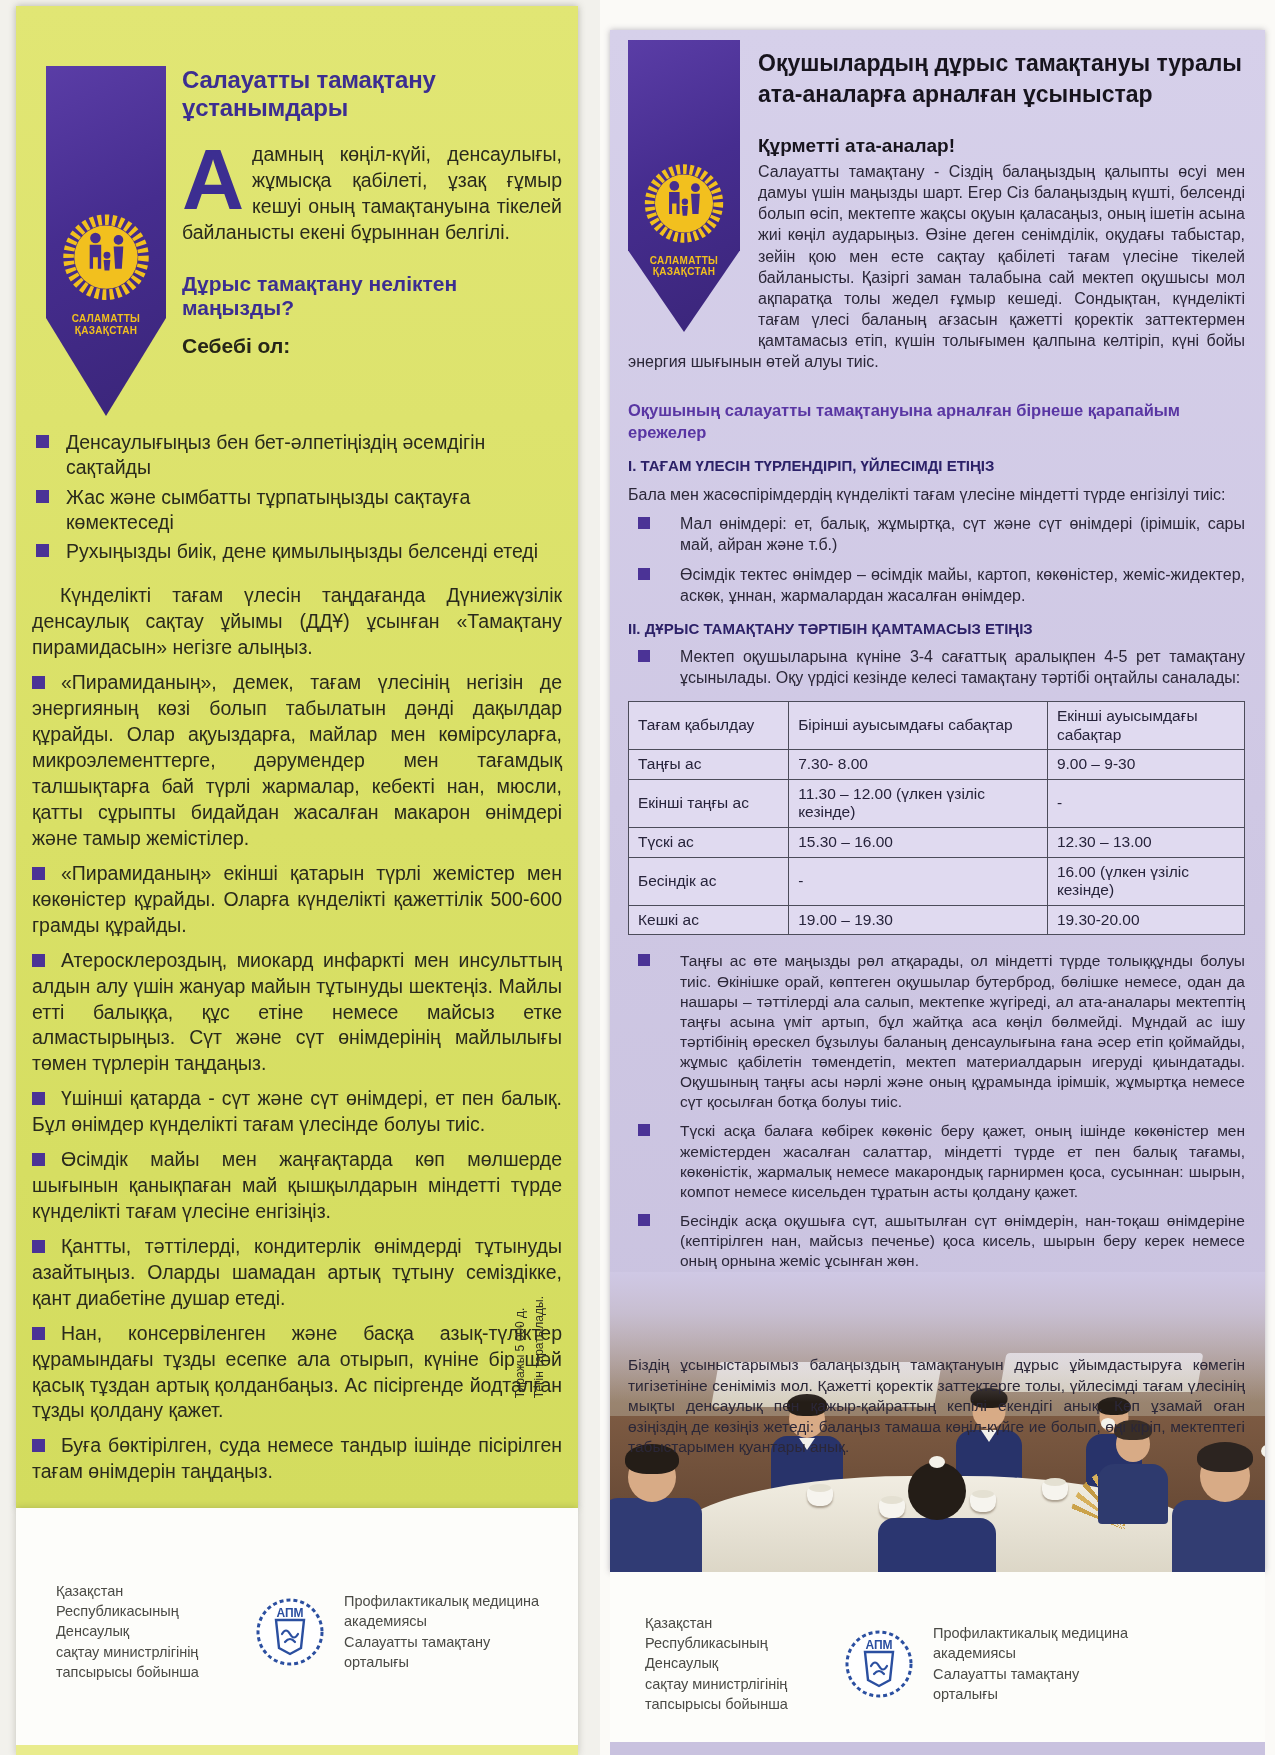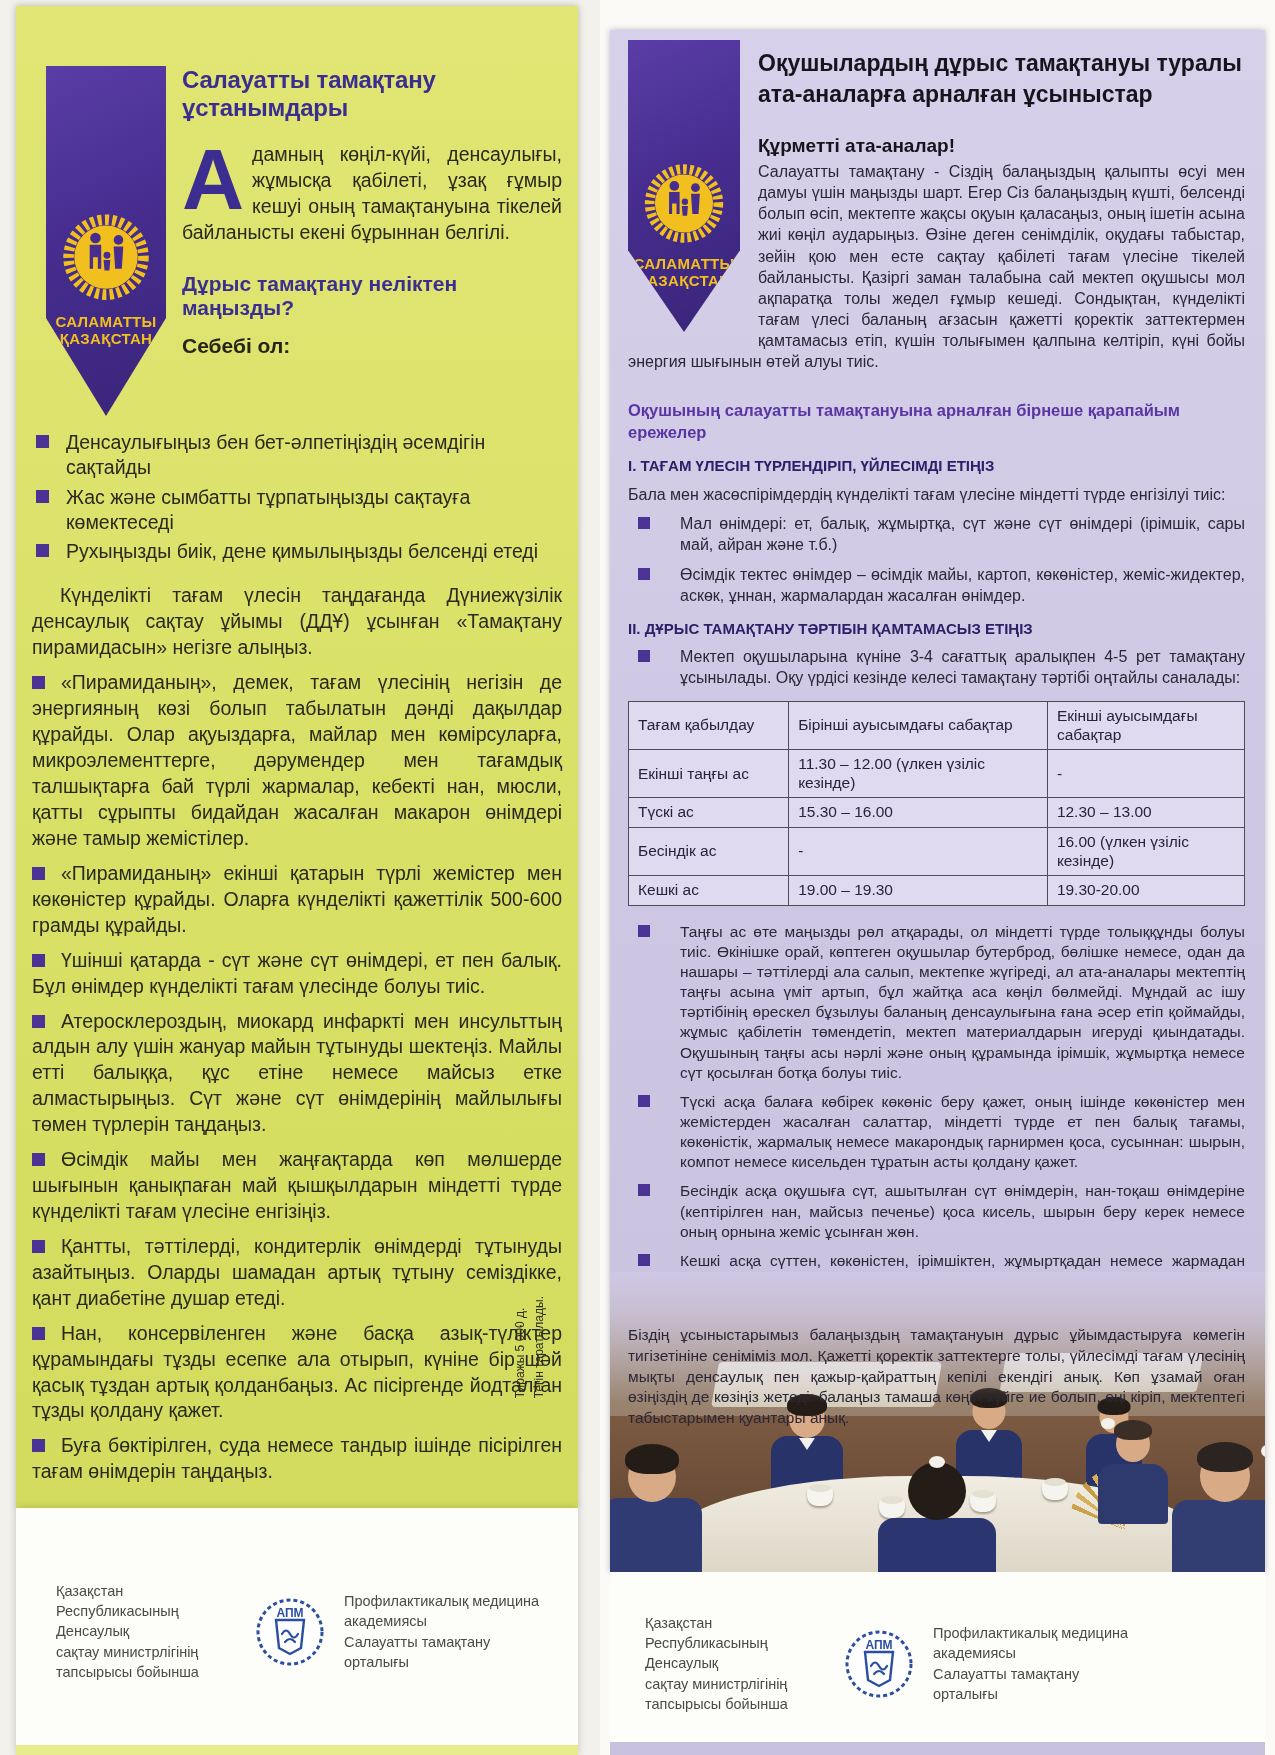--- a/index.html
+++ b/index.html
@@ -11,21 +11,21 @@
   .left-page{position:relative;width:562px;height:1502px;
     background:linear-gradient(180deg,#e1e674 0%,#d9e066 55%,#d3dc5e 100%);
     box-shadow:0 0 7px rgba(60,60,40,.35);overflow:hidden;padding:0;}
   .lp-inner{padding:0 16px;}
 
   .ribbon{float:left;width:120px;height:350px;margin:0 16px 14px 14px;position:relative;
     background:linear-gradient(155deg,#5a3da6 0%,#462d8f 45%,#3a2579 100%);
     clip-path:polygon(0 0,100% 0,100% 72%,50% 100%,0 72%);}
   .ribbon.small{width:112px;height:292px;margin:0 18px 10px 0;}
   .sun-wrap{position:absolute;left:50%;transform:translateX(-50%);top:42%;width:104px;text-align:center;}
-  .sun-txt{font-size:15px;font-weight:bold;color:#f2c01e;line-height:1.15;letter-spacing:.3px;}
+  .sun-txt{font-size:10px;font-weight:bold;color:#f2c01e;line-height:1.15;letter-spacing:.3px;}
 
   .lt-title{color:#3c2e91;font-size:24px;font-weight:bold;margin:60px 0 20px 0;letter-spacing:-.2px;}
   .lt-body{color:#2a2a1c;font-size:19.5px;line-height:1.33;text-align:justify;margin:0 0 14px 0;}
   .dropcap{float:left;font-size:86px;line-height:.78;font-weight:bold;color:#3c2e91;margin:4px 8px 0 0;}
   .lt-why{color:#3c2e91;font-size:21px;font-weight:bold;margin:26px 0 14px 0;}
   .lt-because{color:#262518;font-size:21px;font-weight:bold;margin:10px 0 22px 0;}
 
   .reasons{list-style:none;margin:6px 0 18px 0;padding:0;clear:both;}
   .reason{position:relative;padding-left:34px;margin:4px 0;color:#2a2a1c;font-size:19.5px;line-height:1.3;}
   .sqa{position:absolute;left:4px;top:5px;width:13px;height:13px;background:#4b3396;}
@@ -127,22 +127,22 @@
           <li class="reason"><span class="sqa"></span></li>
           <li class="reason"><span class="sqa"></span><span>Денсаулығыңыз бен бет-әлпетіңіздің әсемдігін сақтайды</span></li>
           <li class="reason"><span class="sqa"></span><span>Жас және сымбатты тұрпатыңызды сақтауға көмектеседі</span></li>
           <li class="reason"><span class="sqa"></span><span>Рухыңызды биік, дене қимылыңызды белсенді етеді</span></li>
         </ul>
 
         <p class="lt-para">Күнделікті тағам үлесін таңдағанда Дүниежүзілік денсаулық сақтау ұйымы (ДДҰ) ұсынған «Тамақтану пирамидасын» негізге алыңыз.</p>
 
         <p class="lt-b"><span class="sq"></span><span>«Пирамиданың», демек, тағам үлесінің негізін де энергияның көзі болып табылатын дәнді дақылдар құрайды. Олар ақуыздарға, майлар мен көмірсуларға, микроэлементтерге, дәрумендер мен тағамдық талшықтарға бай түрлі жармалар, кебекті нан, мюсли, қатты сұрыпты бидайдан жасалған макарон өнімдері және тамыр жемістілер.</span></p>
         <p class="lt-b"><span class="sq"></span><span>«Пирамиданың» екінші қатарын түрлі жемістер мен көкөністер құрайды. Оларға күнделікті қажеттілік  500-600 грамды құрайды.</span></p>
+        <p class="lt-b"><span class="sq"></span><span>Атеросклероздың, миокард инфаркті мен инсульттың алдын алу үшін жануар майын тұтынуды шектеңіз. Майлы етті балыққа, құс етіне немесе майсыз етке алмастырыңыз. Сүт және сүт өнімдерінің майлылығы төмен түрлерін таңдаңыз.</span></p>
         <p class="lt-b"><span class="sq"></span><span>Үшінші қатарда - сүт және сүт өнімдері, ет пен балық. Бұл өнімдер күнделікті тағам үлесінде болуы тиіс.</span></p>
-        <p class="lt-b"><span class="sq"></span><span>Атеросклероздың, миокард инфаркті мен инсульттың алдын алу үшін жануар майын тұтынуды шектеңіз. Майлы етті балыққа, құс етіне немесе майсыз етке алмастырыңыз. Сүт және сүт өнімдерінің майлылығы төмен түрлерін таңдаңыз.</span></p>
         <p class="lt-b"><span class="sq"></span><span>Өсімдік майы мен жаңғақтарда көп мөлшерде шығынын қанықпаған май қышқылдарын міндетті түрде күнделікті тағам үлесіне енгізіңіз.</span></p>
         <p class="lt-b"><span class="sq"></span><span>Қантты, тәттілерді, кондитерлік өнімдерді тұтынуды азайтыңыз. Оларды шамадан артық тұтыну семіздікке, қант диабетіне душар етеді.</span></p>
         <p class="lt-b"><span class="sq"></span><span>Нан, консервіленген және басқа азық-түліктер құрамындағы тұзды есепке ала отырып, күніне бір шәй қасық тұздан артық қолданбаңыз. Ас пісіргенде йодталған тұзды қолдану қажет.</span></p>
         <p class="lt-b"><span class="sq"></span><span>Буға бөктірілген, суда немесе тандыр ішінде пісірілген тағам өнімдерін таңдаңыз.</span></p>
 
       </div>
 
       <div class="vnote vnote-left">
         <span>Тиражы  5 000 д.</span><br>
         <span>Тегін таратылады.</span>
@@ -208,20 +208,25 @@
       <div class="rb"><span class="sqa"></span><span>Мектеп оқушыларына күніне 3-4 сағаттық аралықпен 4-5 рет тамақтану ұсынылады. Оқу үрдісі кезінде келесі тамақтану тәртібі оңтайлы саналады:</span></div>
 
       <table class="sched">
         <tbody>
             <tr>
           <th>Тағам қабылдау</th>
           <th>Бірінші ауысымдағы сабақтар</th>
           <th>Екінші ауысымдағы сабақтар</th>
         </tr>
         <tr>
+          <td>Таңғы ас</td>
+          <td>7.30- 8.00</td>
+          <td>9.00 – 9-30</td>
+        </tr>
+        <tr>
           <td>Екінші таңғы ас</td>
           <td>11.30 – 12.00 (үлкен үзіліс кезінде)</td>
           <td>-</td>
         </tr>
         <tr>
           <td>Түскі ас</td>
           <td>15.30 – 16.00</td>
           <td>12.30 – 13.00</td>
         </tr>
         <tr>

